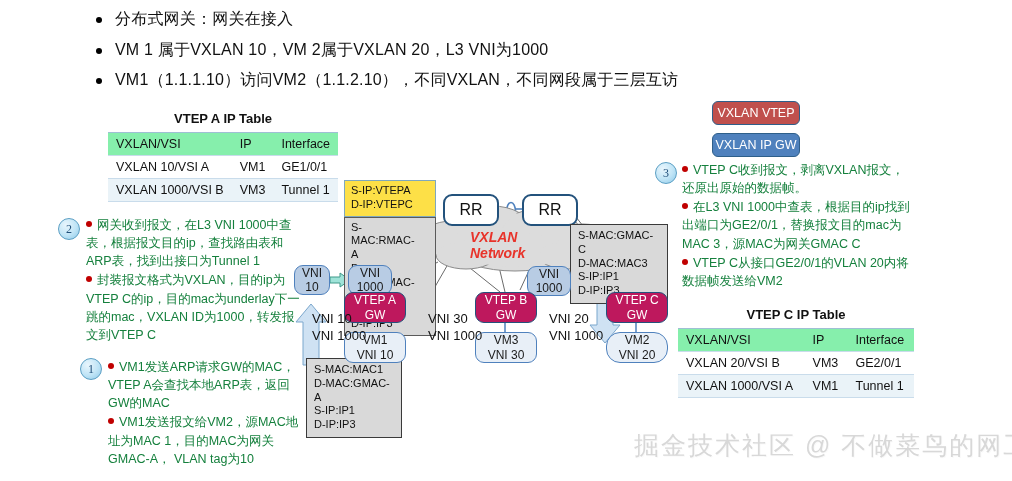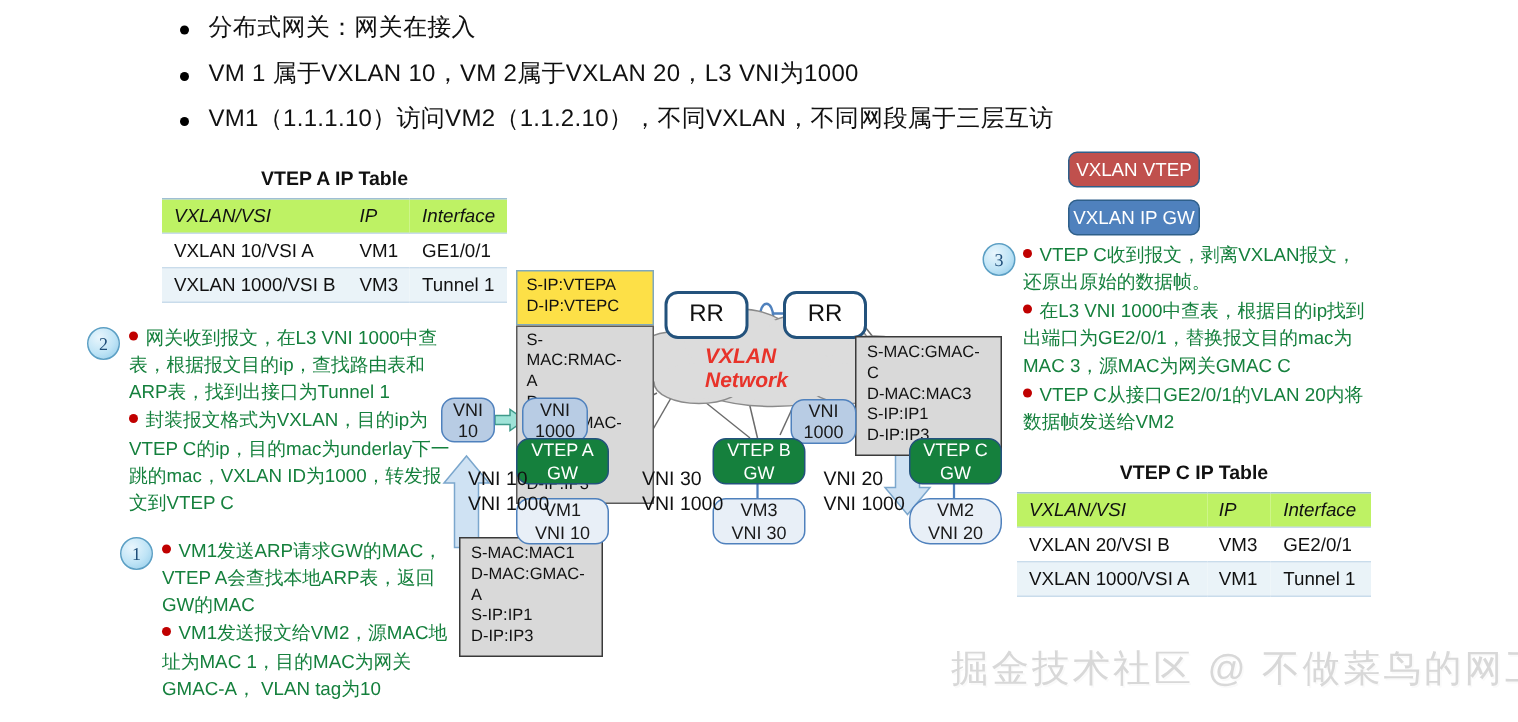--- a/index.html
+++ b/index.html
@@ -6,39 +6,39 @@
   html, body {
     margin: 0; padding: 0;
     width: 1012px; height: 481px;
     background: #ffffff;
     font-family: "Liberation Sans", "DejaVu Sans", sans-serif;
     overflow: hidden;
   }
   #root { position: relative; width: 1012px; height: 481px; background: #fff; }
 
   
-  .hdr { position: absolute; left: 120px; top: 8px; width: 880px; text-align: right; }
+  .hdr { position: absolute; left: 96px; top: 8px; width: 880px; text-align: right; }
   .hdr-li { display: flex; align-items: flex-start; margin-bottom: 9px; }
   .hdr-dot {
     width: 6px; height: 6px; border-radius: 50%; background: #000;
     margin-top: 9px; margin-right: 13px; flex: 0 0 auto;
   }
   .hdr-tx { font-size: 16px; color: #111; line-height: 1.35; letter-spacing: .2px; }
 
   
   .tbl { position: absolute; border-collapse: collapse; background: #fff; }
   .tbl .cap {
     text-align: center; font-weight: bold; font-size: 13px; color: #111;
     padding: 5px 0 6px 0; border-bottom: 1px solid #9fbfd4; background: #fff;
   }
   .tbl td, .tbl th {
     font-size: 12.5px; color: #111; padding: 4px 8px; text-align: left;
     border-bottom: 1px solid #c9dceb; white-space: nowrap;
   }
-  .tbl .hdrow td { background: #bef264; font-weight: normal; font-style: italic; }
+  .tbl .hdrow td { background: #86efac; font-weight: normal; }
   .tbl .alt td { background: #eaf3f8; }
 
   
   .badge {
     position: absolute; width: 22px; height: 22px; border-radius: 50%;
     background: radial-gradient(circle at 35% 30%, #e9f6fd 0%, #bfe4f6 55%, #8ec9e8 100%);
     border: 1px solid #5b9fc4; color: #1f4e79; font-size: 12px;
     display: flex; align-items: center; justify-content: center;
     font-family: "Liberation Serif", serif;
   }
@@ -70,21 +70,21 @@
   }
   .pkt .solo {
     background: #d9d9d9; border: 1px solid #3a3a3a; padding: 4px 7px 5px 7px;
   }
 
   
   .node {
     position: absolute; border-radius: 9px; display: flex; flex-direction: column;
     align-items: center; justify-content: center; font-size: 12px; line-height: 1.2;
   }
-  .node.vtep { background: #15803d; border: 1.5px solid #23527c; color: #fff; }
+  .node.vtep { background: #be185d; border: 1.5px solid #23527c; color: #fff; }
   .node.vm   { background: #e8eff7; border: 1.5px solid #4f81bd; color: #1a1a1a; }
   .node.vni  { background: #b8cce4; border: 1.5px solid #4f81bd; color: #1a1a1a; }
   .node.rr   { background: #fff;    border: 2px solid #23527c; color: #111;
                font-size: 16px; font-weight: normal; }
 
   .plabel { position: absolute; font-size: 13px; color: #111; line-height: 1.3; }
 
   
   .cloudtx {
     position: absolute; color: #e8332a; font-style: italic; font-weight: bold;

